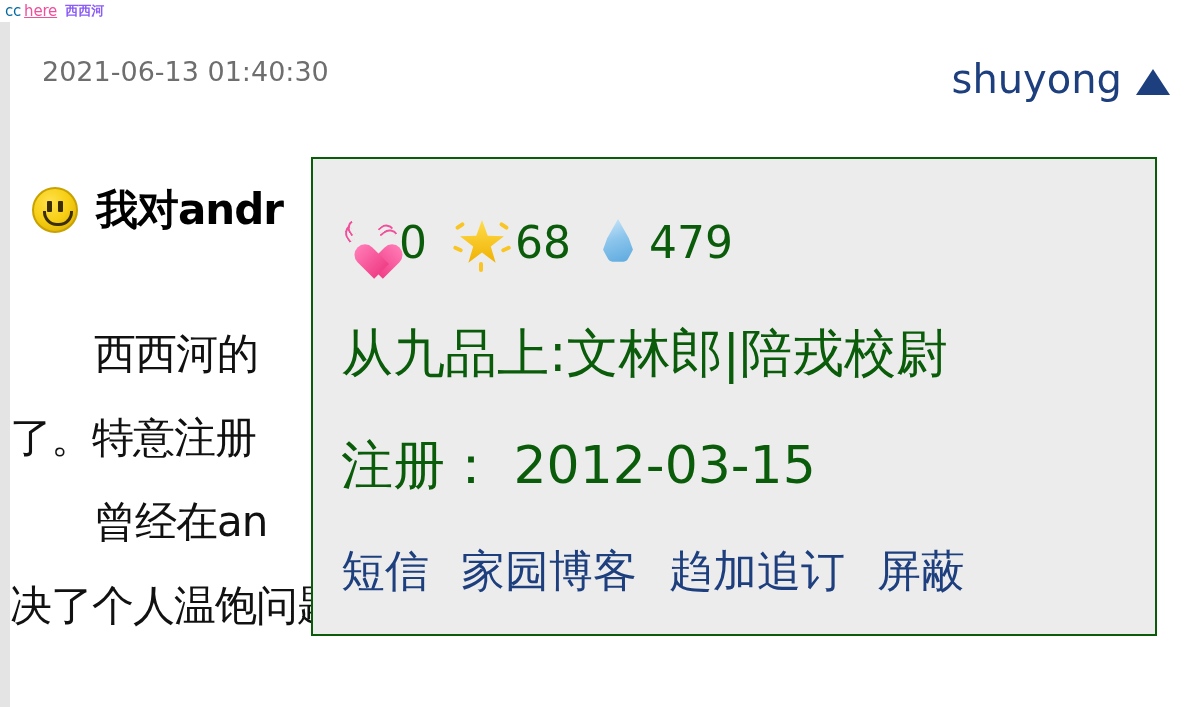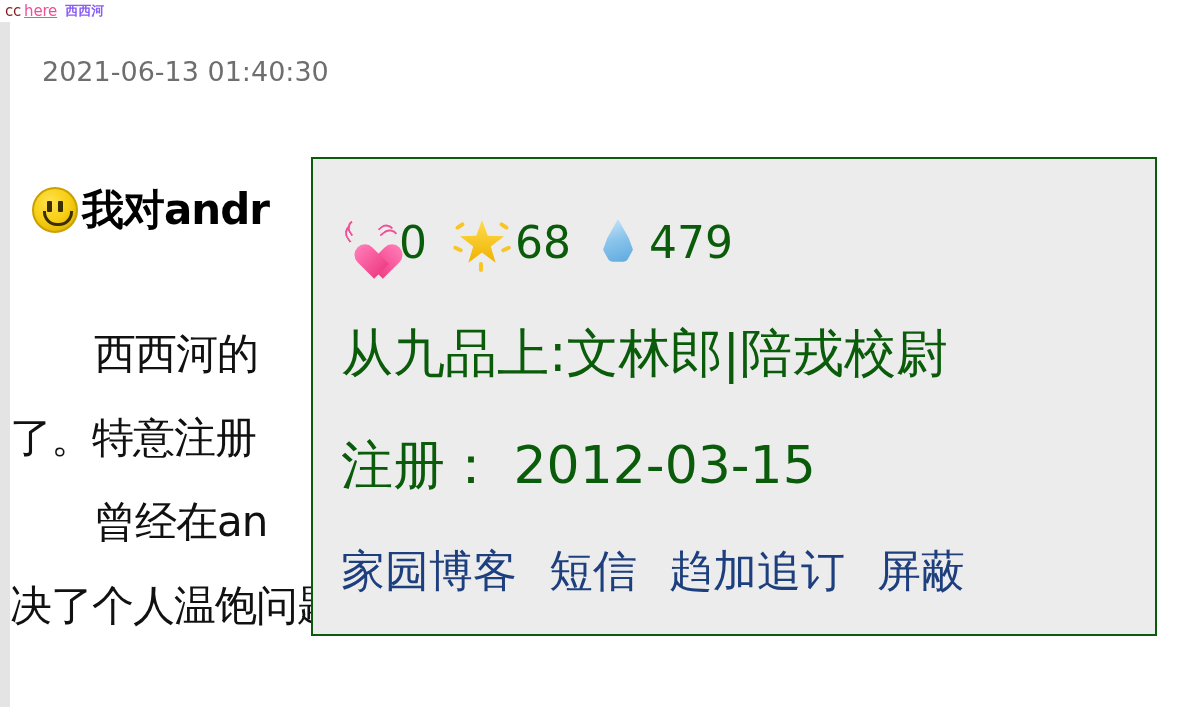--- a/index.html
+++ b/index.html
@@ -23,21 +23,21 @@
     width: 1198px;
     height: 22px;
     background: #ffffff;
     display: flex;
     align-items: center;
     padding-left: 5px;
     box-sizing: border-box;
     white-space: nowrap;
   }
   .logo-cc {
-    color: #7f1d1d;
+    color: #0369a1;
     font-size: 15px;
     font-family: "DejaVu Sans", "Liberation Sans", sans-serif;
     letter-spacing: -0.2px;
   }
   .logo-here {
     color: #ef4f9b;
     font-size: 15px;
     margin-left: 3px;
     letter-spacing: -0.2px;
     text-decoration: underline;
@@ -110,20 +110,21 @@
   }
 
   
   #post-title-row {
     position: absolute;
     left: 22px;
     top: 160px;
     display: flex;
     align-items: center;
     white-space: nowrap;
+    gap: 14px;
   }
   .smiley-icon {
     width: 46px;
     height: 46px;
     border-radius: 50%;
     background: radial-gradient(circle at 38% 32%, #ffe14d 0%, #f7cf14 48%, #d6a600 100%);
     border: 2px solid #c9a100;
     box-sizing: border-box;
     position: relative;
     flex: 0 0 auto;
@@ -334,20 +335,24 @@
   <span class="logo-here">here</span>
   <span class="logo-cn">西西河</span>
 </div>
 
 <div id="thread-indent-bar"></div>
 
 <div id="post">
 
   <div id="post-meta">
     <div id="post-time">2021-06-13 01:40:30</div>
+    <div id="post-author-wrap">
+      <span id="post-author">shuyong</span>
+      <span id="collapse-triangle"></span>
+    </div>
   </div>
 
   <div id="post-title-row">
     <span class="smiley-icon">
       <span class="smiley-mouth"></span>
     </span>
     <span id="post-title">我对andr</span>
   </div>
 
   <div id="post-body">
@@ -392,19 +397,19 @@
       </span>
       <span class="stat-value spaced">479</span>
     </div>
 
   </div>
 
   <div class="card-line" id="user-rank">从九品上:文林郎|陪戎校尉</div>
   <div class="card-line" id="user-reg">注册：  2012-03-15</div>
 
   <div id="user-card-links">
+    <span class="card-link">短信</span>
     <span class="card-link">家园博客</span>
-    <span class="card-link">短信</span>
     <span class="card-link">趋加追订</span>
     <span class="card-link">屏蔽</span>
   </div>
 
 </div>
 
 </body></html>

